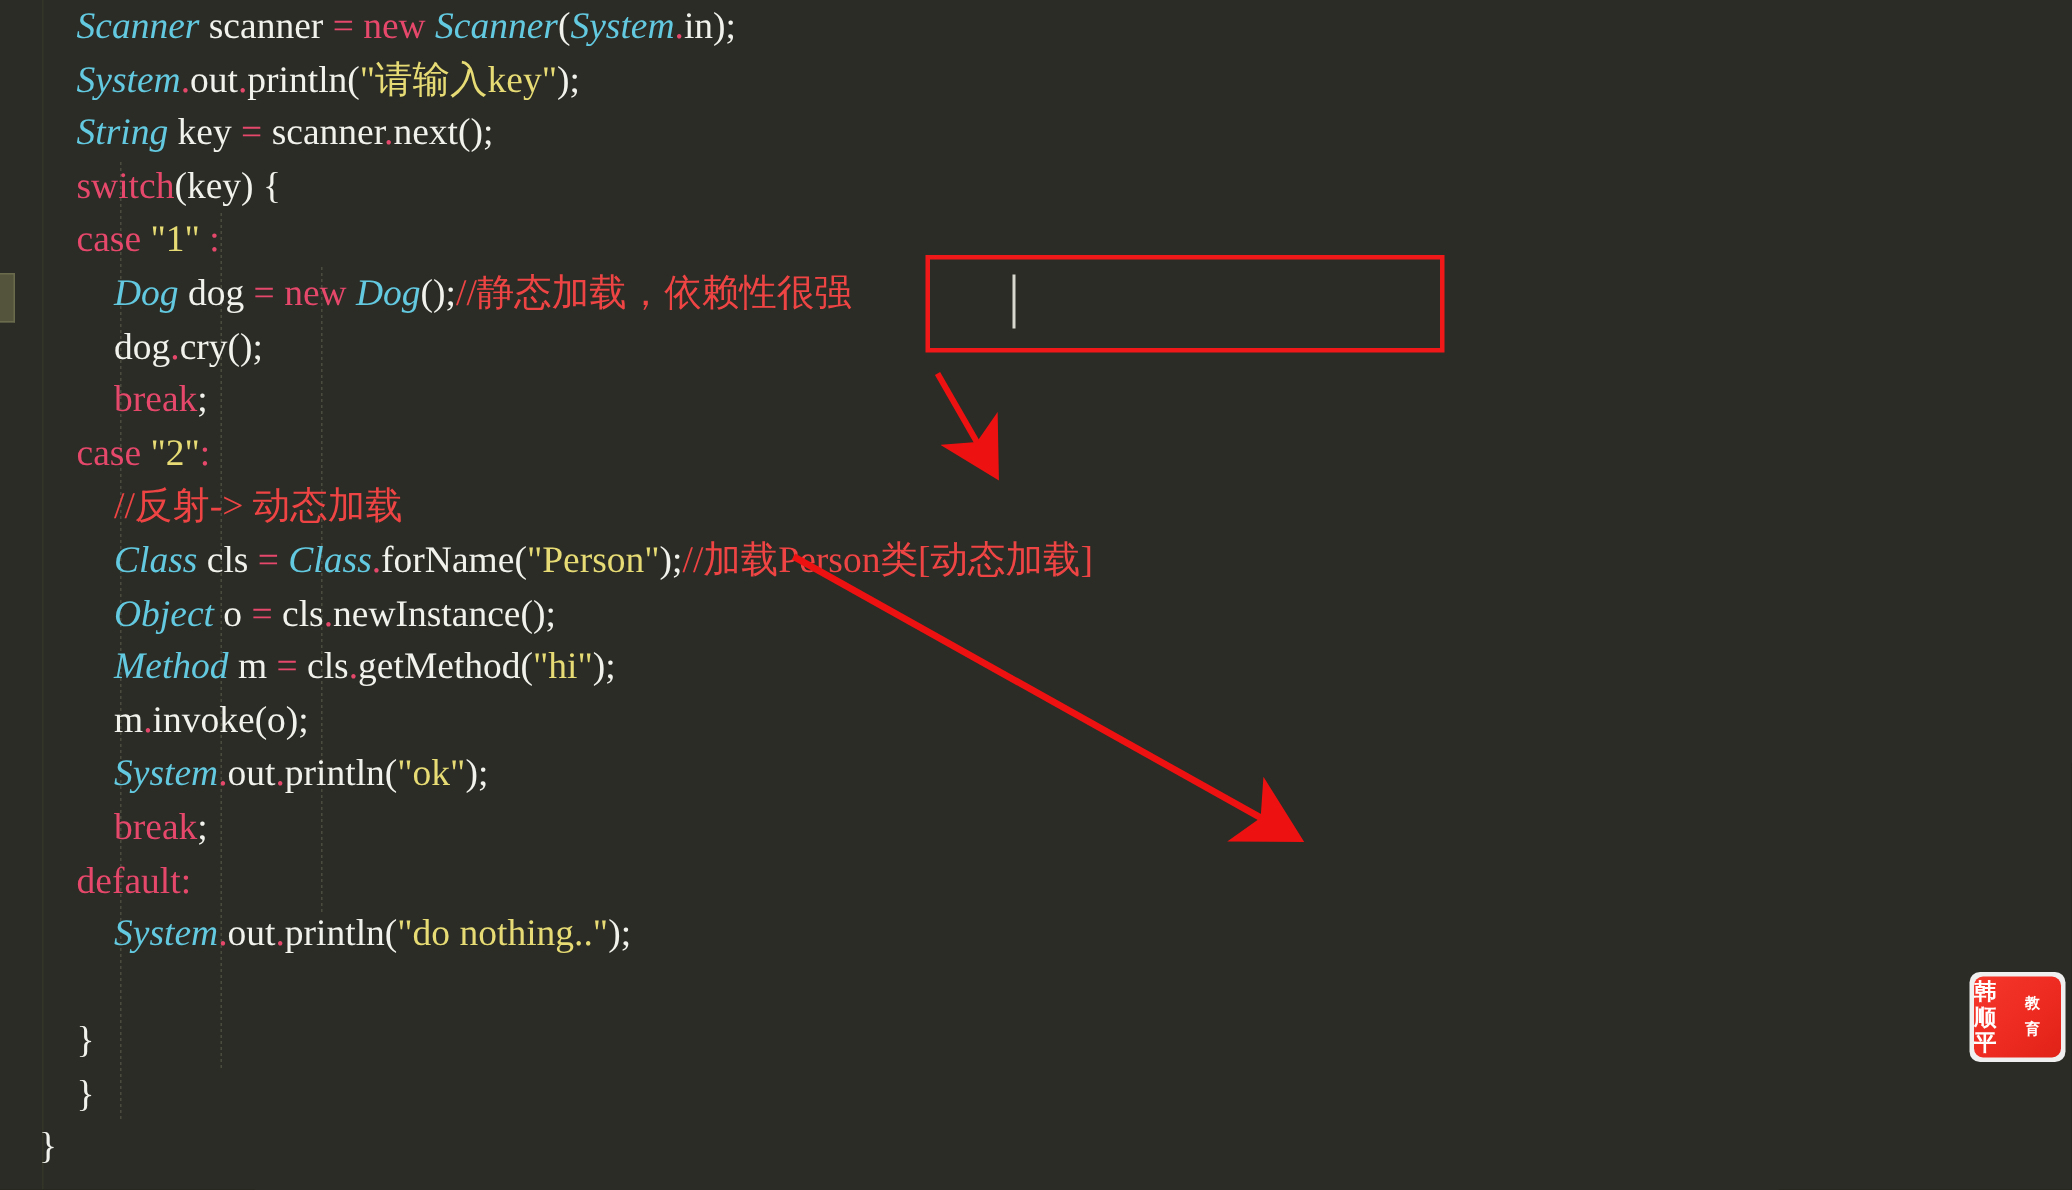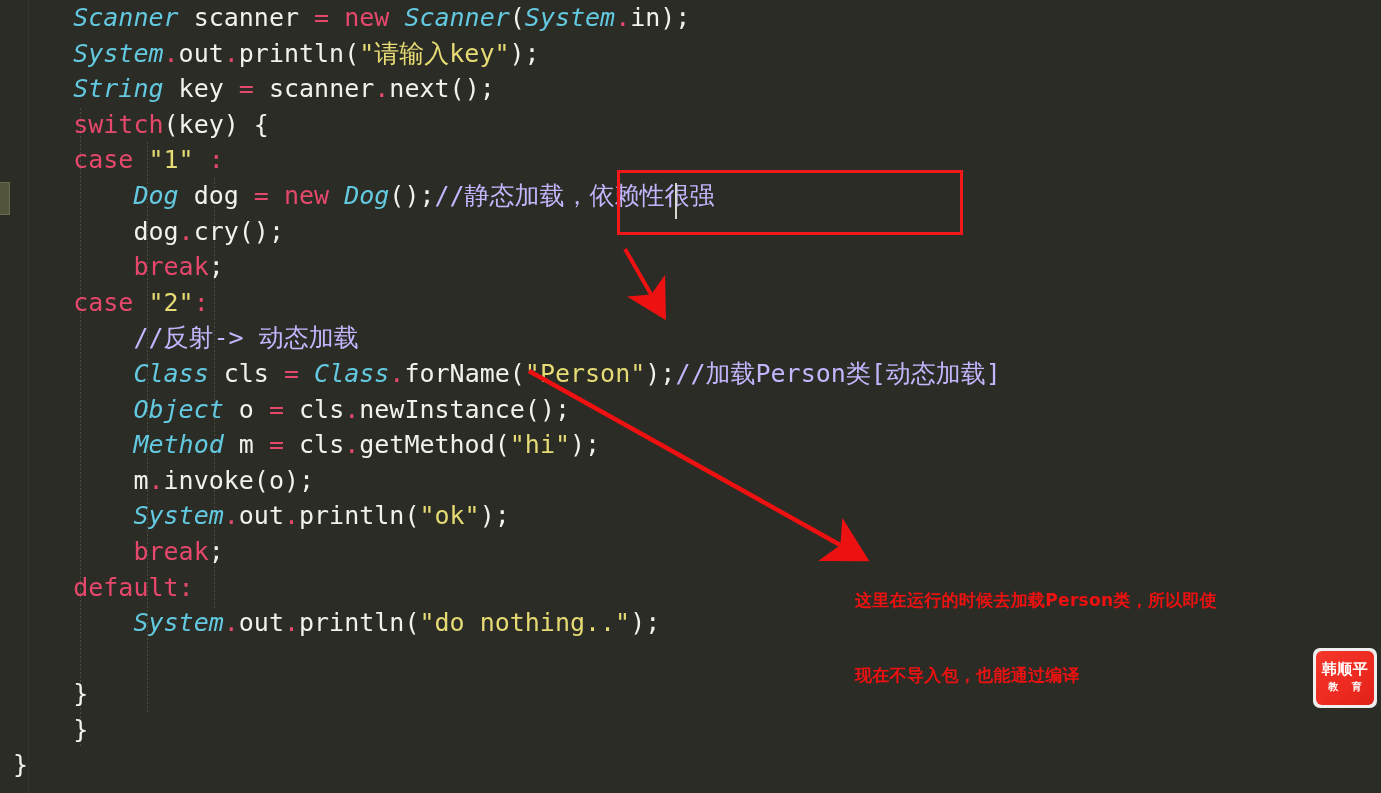--- a/index.html
+++ b/index.html
@@ -45,28 +45,28 @@
   .code {
     position: absolute;
     left: 0; top: 0;
     width: 1381px;
     font-size: 25px;
     line-height: 35.6px;
     white-space: pre;
     letter-spacing: 0px;
     color: #e6e6e0;
   }
-  .code .line { height: 35.6px; padding-left: 13px; }
+  .code .line { height: 35.6px; padding-left: 26px; font-family: Liberation Serif, serif; }
 
   .t-cls   { color: #63c9e0; font-style: italic; }
   .t-kw    { color: #e6486c; }
   .t-str   { color: #e6db74; }
   .t-plain { color: #f2f2ec; }
   .t-dot   { color: #e6486c; }
-  .t-cmt   { color: #c4b5fd; }
+  .t-cmt   { color: #ef4444; }
   .t-punc  { color: #f2f2ec; }
 
   
   .red-box {
     position: absolute;
     left: 617px; top: 170px;
     width: 346px; height: 65px;
     border: 3px solid #f01818;
     box-sizing: border-box;
     pointer-events: none;
@@ -110,21 +110,20 @@
     background: #efeff0;
     border-radius: 7px;
     padding: 3px;
     box-sizing: border-box;
   }
   .logo-inner {
     width: 100%; height: 100%;
     background: linear-gradient(135deg, #f5372c 0%, #ee2b20 55%, #e02218 100%);
     border-radius: 6px;
     display: flex;
-    flex-direction: column;
     align-items: center;
     justify-content: center;
   }
   .logo-row {
     color: #ffffff;
     font-family: "DejaVu Sans", sans-serif;
     font-weight: bold;
     font-size: 15px;
     line-height: 17px;
     letter-spacing: 0.5px;
@@ -153,24 +152,20 @@
     <defs>
       <marker id="ah" markerWidth="11" markerHeight="11" refX="3" refY="5.5" orient="auto" markerUnits="strokeWidth">
         <path d="M0,0 L10,5.5 L0,11 L2.6,5.5 z" fill="#ee1111"></path>
       </marker>
     </defs>
     <line x1="625" y1="249" x2="652" y2="296" stroke="#ee1111" stroke-width="4" marker-end="url(#ah)"></line>
     <line x1="529" y1="371" x2="842" y2="546" stroke="#ee1111" stroke-width="4.5" marker-end="url(#ah)"></line>
   </svg>
 
 
-  <div class="annot annot-2">
-    <div>这里在运行的时候去加载Person类，所以即使</div>
-    <div>现在不导入包，也能通过编译</div>
-  </div>
 
   <div class="logo-wrap">
     <div class="logo-inner">
       <div class="logo-row r1">韩顺平</div>
       <div class="logo-row r2">教 育</div>
     </div>
   </div>
 
 </div>
 

